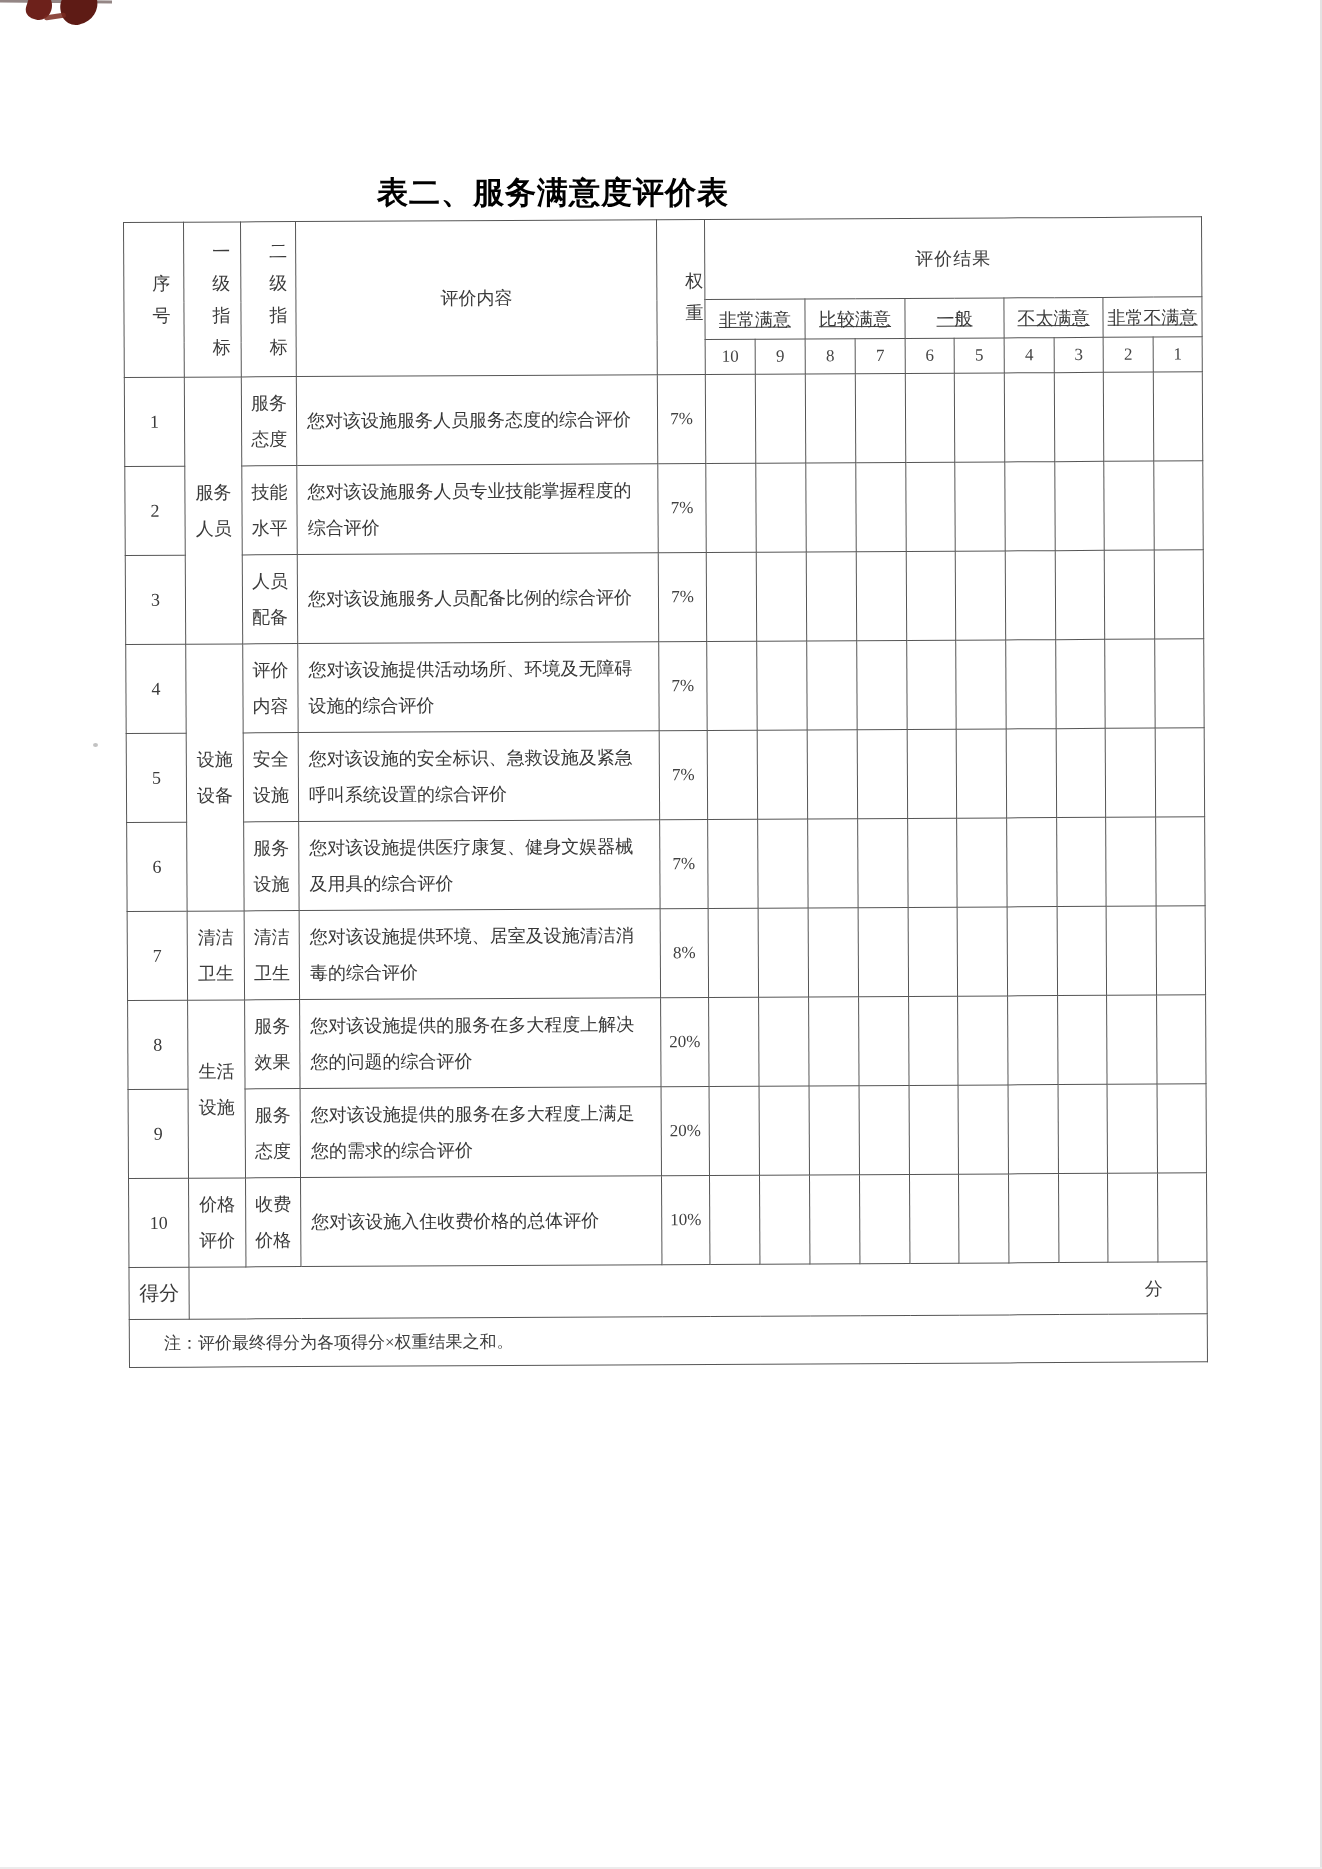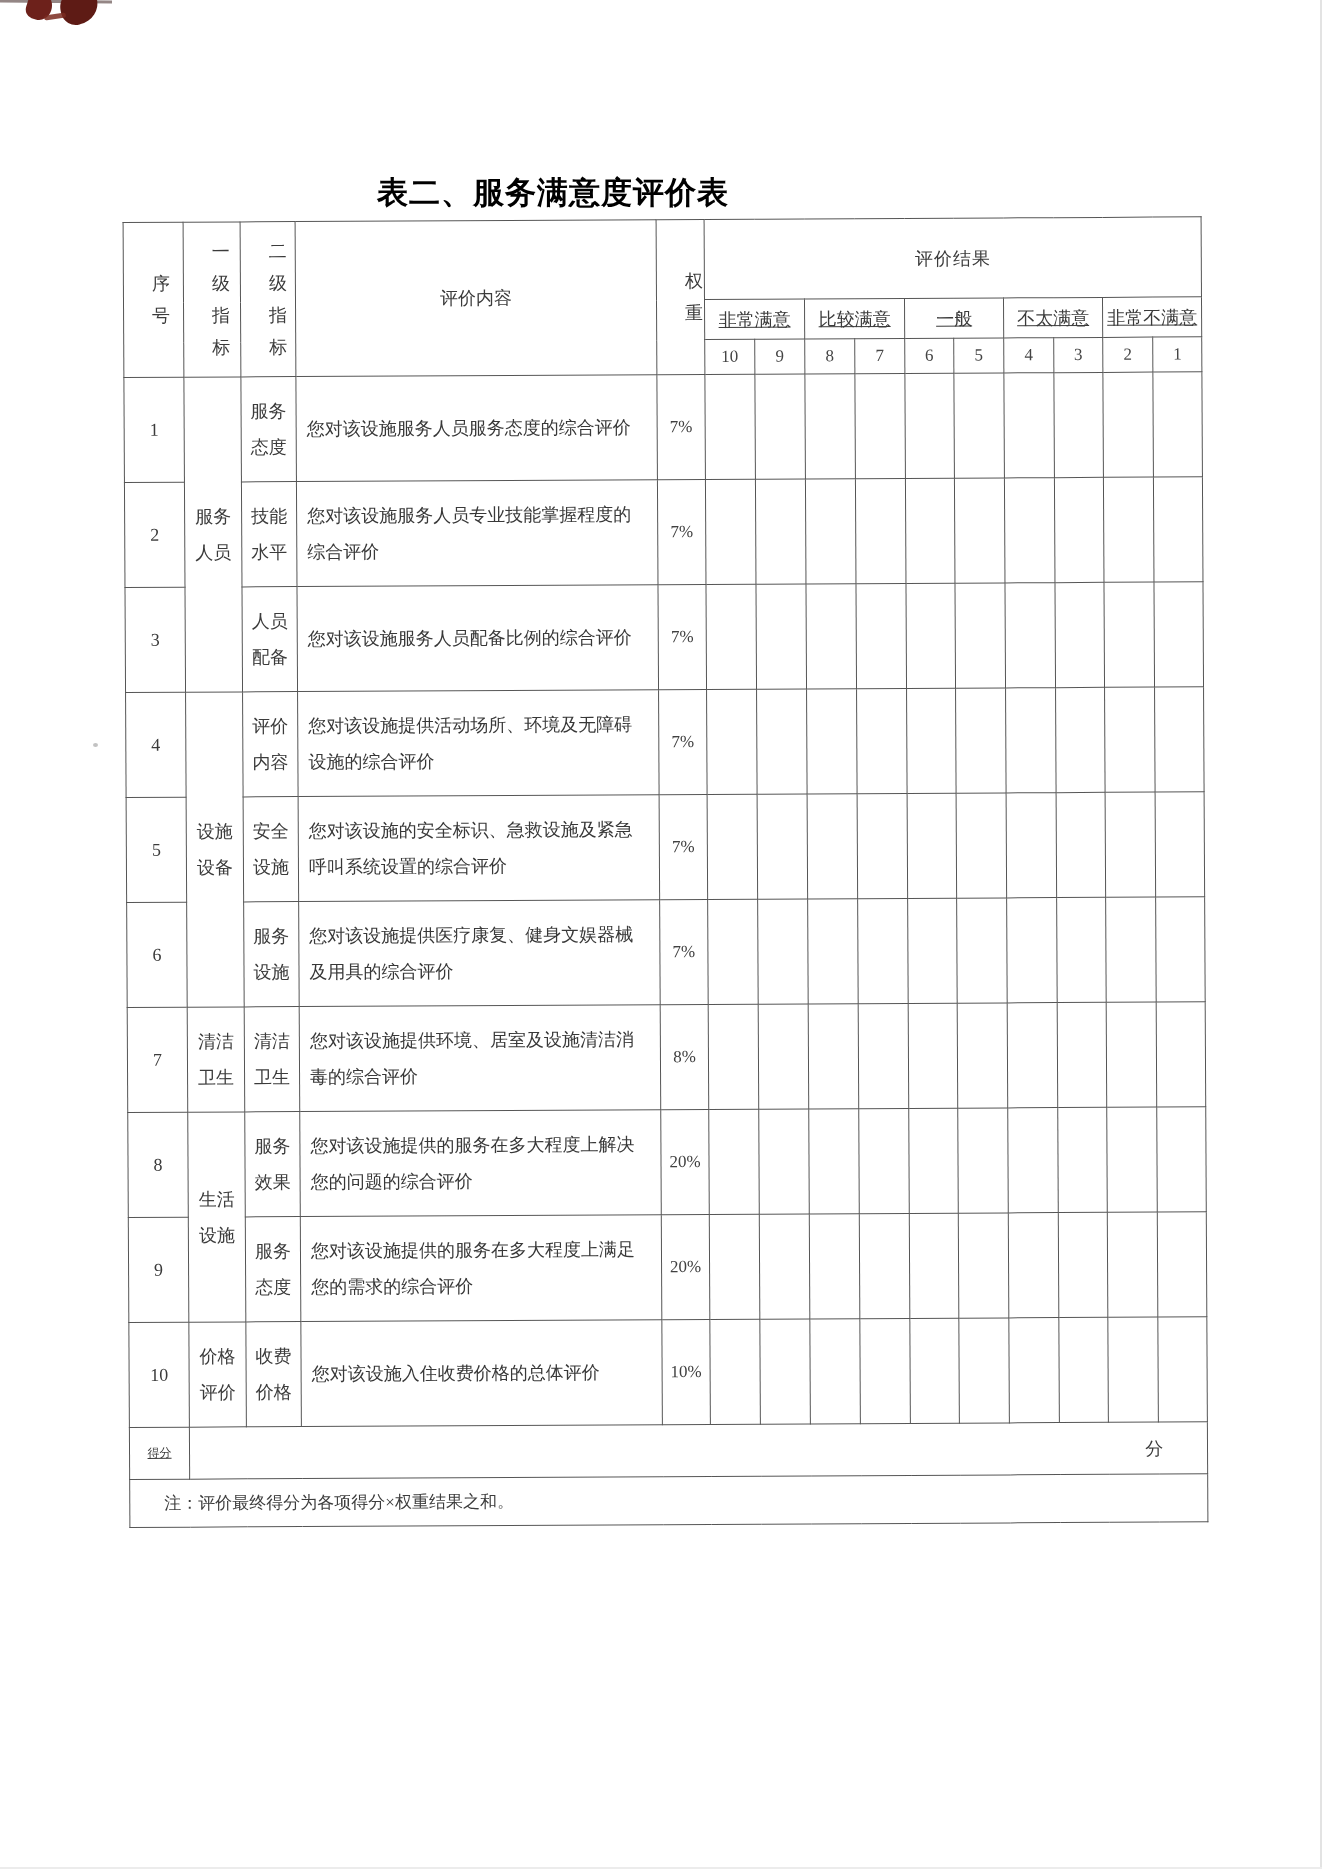--- a/index.html
+++ b/index.html
@@ -44,28 +44,28 @@
   tr.h2{height:40px;}
   tr.h2 td{font-size:18px;white-space:nowrap;text-decoration:underline;}
   tr.h3{height:35px;}
   tr.h3 td{font-size:17px;color:#454545;}
   tr.body-row{height:76px;}
   tr.score-row{height:52px;}
   tr.note-row{height:48px;}
 
   td.hdr-narrow{padding:0 28px;line-height:32px;word-break:break-all;}
   td.lvl1{padding:0 10px;line-height:36px;word-break:break-all;}
-  td.lvl2{padding:16px 9px;line-height:36px;word-break:break-all;}
+  td.lvl2{padding:8px 9px;line-height:36px;word-break:break-all;}
   td.content-cell{
     text-align:left;padding:4px 24px 4px 10px;
     line-height:36px;word-break:break-all;color:#383838;
   }
   td.weight-cell{font-size:17px;color:#404040;}
   td.result-hdr{font-size:18px;letter-spacing:1px;}
-  td.score-label{font-size:12px;text-decoration:underline;}
+  td.score-label{font-size:20px;}
   td.score-value{text-align:right;padding-right:44px;font-size:18px;}
   td.note-cell{text-align:left;padding-left:34px;font-size:17px;color:#3d3d3d;}
 </style>
 </head>
 <body>
 
 <div class="edge-right"></div>
 <div class="edge-bottom"></div>
 <div class="top-smudge"></div>
 <div class="blot blot-a"></div>

